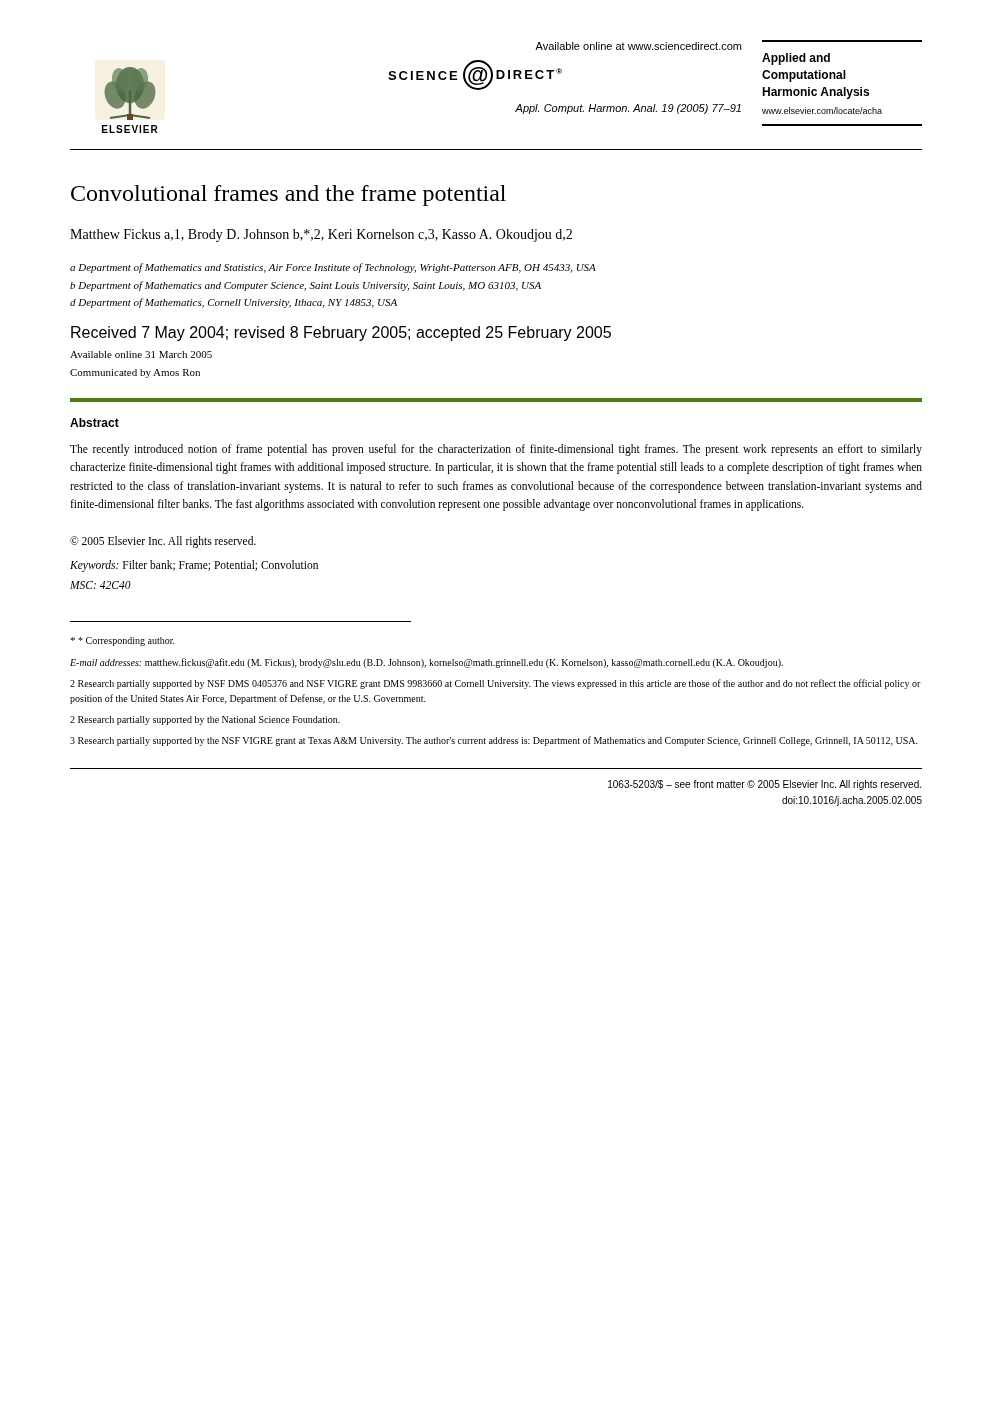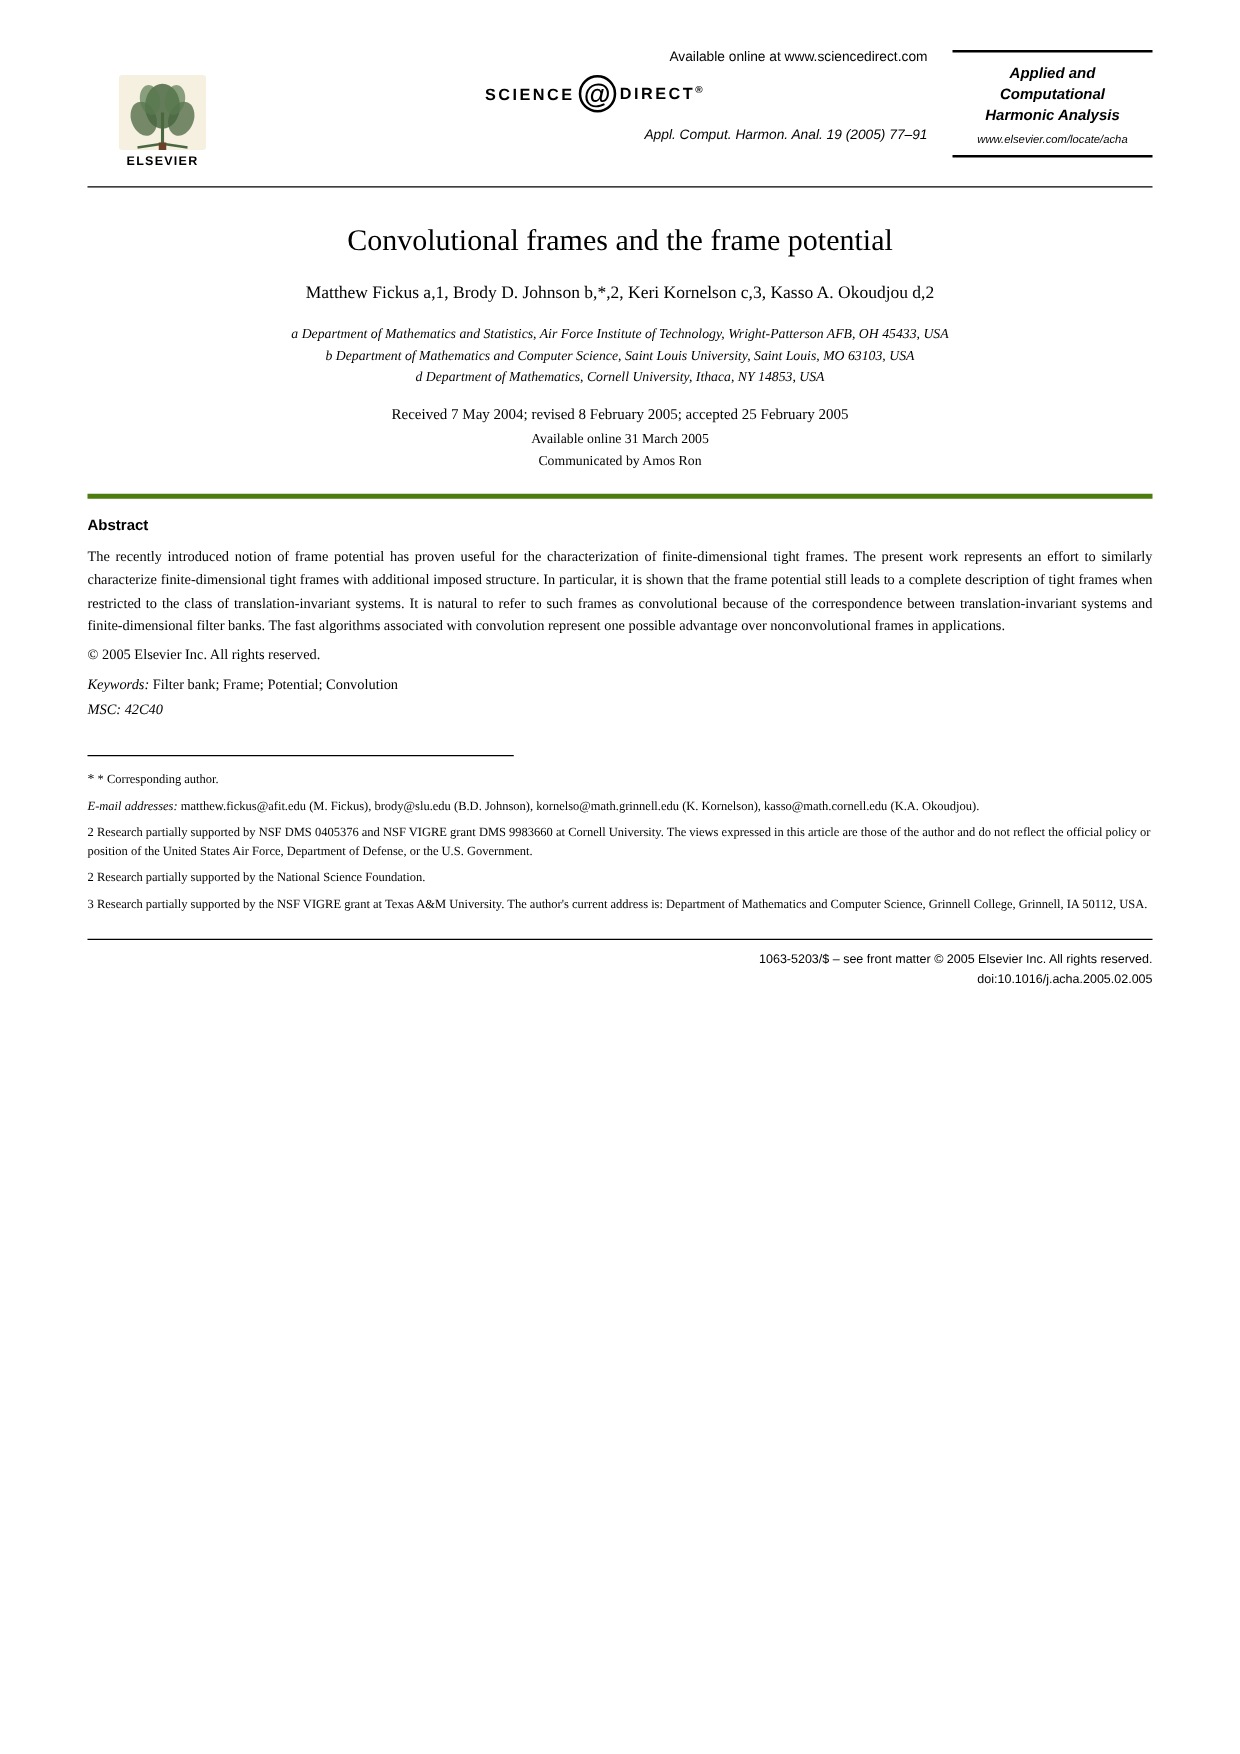--- a/index.html
+++ b/index.html
@@ -113,22 +113,20 @@
       font-family: Arial, sans-serif;
       font-style: italic;
       margin-top: 10px;
     }
 
     .header-right {
       width: 160px;
       border-top: 2px solid #000;
       border-bottom: 2px solid #000;
       padding: 8px 0;
-      text-align: center;
-      font-style: italic;
     }
 
     .journal-name {
       font-size: 12px;
       font-weight: bold;
       font-family: Arial, sans-serif;
       line-height: 1.4;
       margin-bottom: 4px;
     }
 
@@ -139,21 +137,21 @@
     }
 
     .divider-line {
       border: none;
       border-top: 1px solid #000;
       margin: 14px 0;
     }
 
     
     .title-section {
-      text-align: center;
+      text-align: left;
       margin: 30px 0 20px 0;
     }
 
     .paper-title {
       font-size: 24px;
       font-weight: normal;
       font-family: 'Times New Roman', Times, serif;
       margin-bottom: 20px;
     }
 
@@ -165,23 +163,23 @@
 
     .affiliations {
       font-size: 11px;
       font-style: italic;
       line-height: 1.6;
       margin-bottom: 12px;
       font-family: 'Times New Roman', Times, serif;
     }
 
     .dates {
-      font-size: 12px;
+      font-size: 16px;
       margin-bottom: 6px;
-      font-family: Liberation Serif, serif;
+      font-family: Liberation Sans, sans-serif;
     }
 
     .available-date {
       font-size: 11px;
       margin-bottom: 6px;
       font-family: 'Times New Roman', Times, serif;
     }
 
     .communicated-by {
       font-size: 11px;
@@ -204,21 +202,21 @@
 
     .abstract-text {
       font-size: 11.5px;
       line-height: 1.6;
       text-align: justify;
       font-family: 'Times New Roman', Times, serif;
     }
 
     .copyright {
       font-size: 11.5px;
-      margin-top: 8px;
+      margin-top: 22px;
       font-family: 'Times New Roman', Times, serif;
     }
 
     .keywords {
       font-size: 11.5px;
       margin-top: 12px;
       font-family: 'Times New Roman', Times, serif;
     }
 
     .keywords em {

